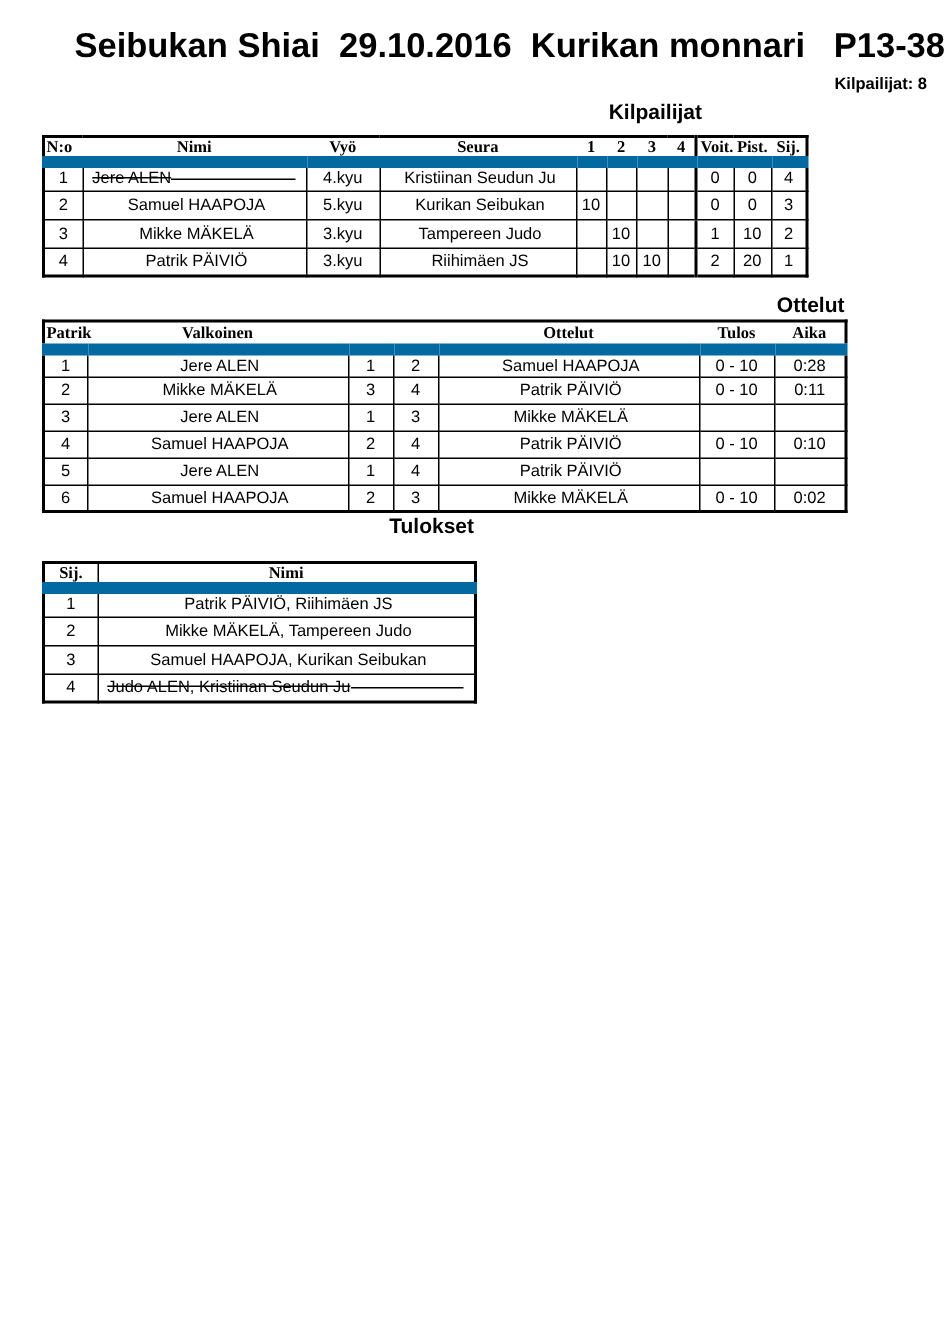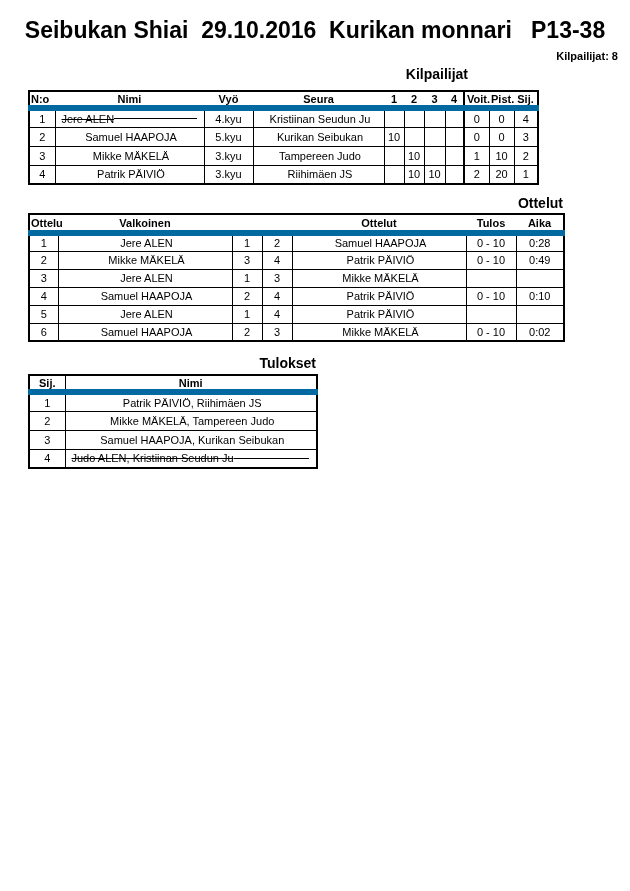--- a/index.html
+++ b/index.html
@@ -1,38 +1,38 @@
 <!DOCTYPE html>
 <html><head>
 <meta charset="utf-8">
 <style>
   html,body{margin:0;padding:0;}
   body{
     width:630px;height:891px;background:#ffffff;color:#000;
     font-family:"Liberation Sans", sans-serif;position:relative;overflow:hidden;
   }
   .title{
-    position:absolute;top:17px;left:0;width:630px;text-align:center;
+    position:absolute;top:17px;left:0;width:630px;text-align:right;
     font-size:23px;font-weight:bold;white-space:pre;letter-spacing:0px;
   }
   .participants{
     position:absolute;top:50px;right:12px;font-size:11px;font-weight:bold;
   }
   .sec{position:absolute;font-weight:bold;font-size:14px;text-align:right;}
   #sec-kilpailijat{top:66px;left:28px;width:440px;}
   #sec-ottelut{top:195px;left:28px;width:535px;}
-  #sec-tulokset{top:355px;left:28px;width:288px;}
+  #sec-tulokset{top:342px;left:28px;width:288px;}
 
   table.t{
     position:absolute;border-collapse:collapse;table-layout:fixed;
     font-size:11px;border:2px solid #000;background:#fff;
   }
   table.t th{
-    font-weight:bold;border:none;border-bottom:6px solid #0369a1;
-    padding:0 2px;white-space:nowrap;overflow:visible;text-align:center;
+    font-weight:bold;border:none;border-bottom:8px solid #0369a1;
+    padding:0 2px;white-space:nowrap;overflow:visible;text-align:center;font-family:Liberation Serif, serif;
   }
   table.t td{
     border:1px solid #000;padding:0 3px;white-space:nowrap;overflow:hidden;
   }
   .c{text-align:center;}
   .l{text-align:center;padding-left:6px !important;}
   .th-l{text-align:left !important;padding-left:1px !important;}
   .thickL{border-left:2px solid #000 !important;margin-top:16px;}
   .divR{border-right:1px solid #000 !important;}
 
@@ -156,21 +156,21 @@
     <col style="width:29px">
       <col style="width:174px">
       <col style="width:30px">
       <col style="width:30px">
     <col style="width:174px">
       <col style="width:50px">
       <col style="width:48px">
   </colgroup>
   <thead>
     <tr>
-      <th class="th-l">Ottelu</th>
+      <th class="th-l">Patrik</th>
       <th>Valkoinen</th>
       <th></th>
       <th></th>
       <th>Ottelut</th>
       <th>Tulos</th>
       <th>Aika</th>
     </tr>
   </thead>
   <tbody>
     <tr>
@@ -182,21 +182,21 @@
       <td class="c">0 - 10</td>
       <td class="c">0:28</td>
     </tr>
     <tr>
       <td class="c">2</td>
       <td class="l">Mikke MÄKELÄ</td>
       <td class="c">3</td>
       <td class="c">4</td>
       <td class="l">Patrik PÄIVIÖ</td>
       <td class="c">0 - 10</td>
-      <td class="c">0:49</td>
+      <td class="c">0:11</td>
     </tr>
     <tr>
       <td class="c">3</td>
       <td class="l">Jere ALEN</td>
       <td class="c">1</td>
       <td class="c">3</td>
       <td class="l">Mikke MÄKELÄ</td>
       <td class="c"></td>
       <td class="c"></td>
     </tr>

